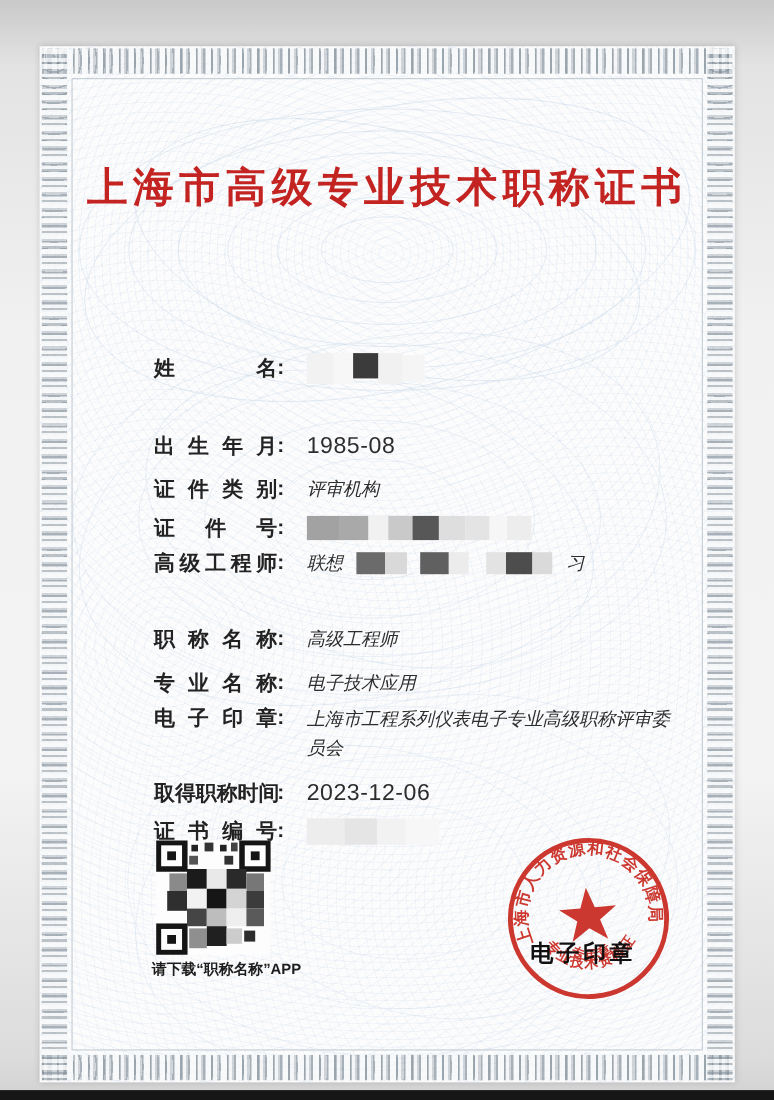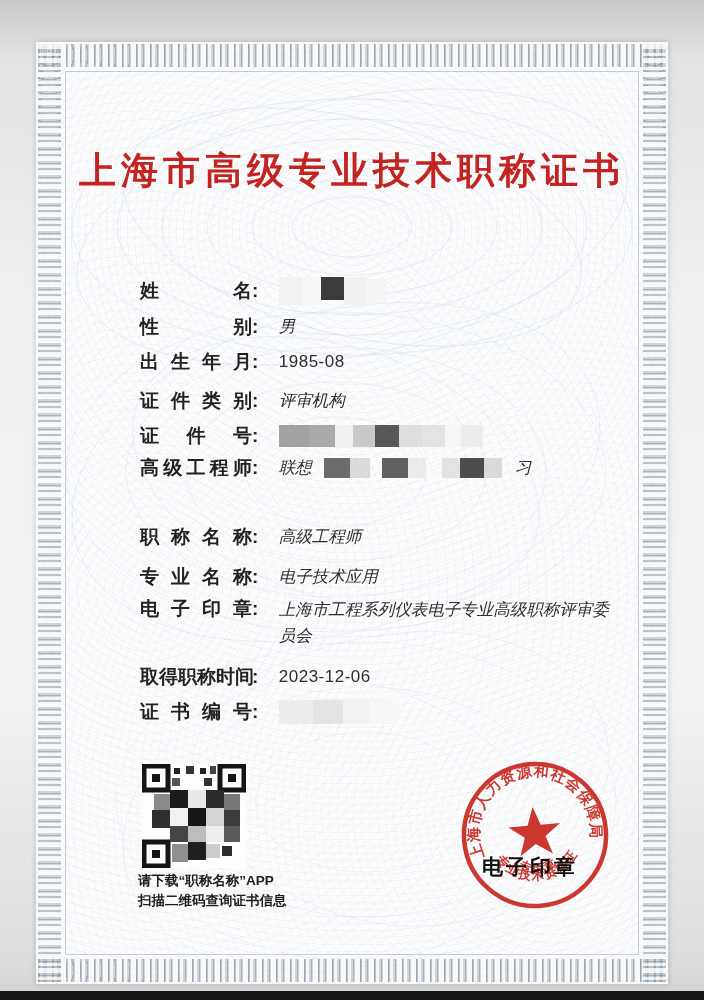--- a/index.html
+++ b/index.html
@@ -32,27 +32,27 @@
       repeating-radial-gradient(circle at 11px 7px, rgba(110,124,136,.6) 0 1.5px, transparent 1.5px 7px);}
   .bstrip.top{top:2px;} .bstrip.bottom{bottom:2px;}
   .bstrip.left{left:2px;} .bstrip.right{right:2px;}
   .innerline{position:absolute;left:29px;right:29px;top:29px;bottom:29px;border:1px solid #c3ccd3;pointer-events:none;}
   .guill{position:absolute;left:0;top:0;pointer-events:none;}
 
   .cert-title{
     position:absolute;left:0;right:0;top:146px;text-align:center;
     font-size:37px;font-weight:bold;letter-spacing:5px;color:#c32422;
   }
-  .row{position:absolute;left:140px;height:28px;white-space:nowrap;}
+  .row{position:absolute;left:140px;height:28px;white-space:nowrap;margin-top:44px;}
   .lbl{display:inline-block;width:112px;font-size:19px;font-weight:bold;color:#222;
        text-align:justify;text-align-last:justify;vertical-align:middle;}
   .colon{font-size:19px;font-weight:bold;color:#222;vertical-align:middle;}
   .val{margin-left:16px;font-size:17px;color:#2d2d2d;vertical-align:middle;display:inline-block;}
   .val.kai{font-family:"DejaVu Serif",serif;font-style:italic;font-size:16.5px;}
-  .val.num{font-size:17px;letter-spacing:.5px;}
+  .val.num{font-size:21px;letter-spacing:.5px;}
   .val.wrap{white-space:normal;width:330px;line-height:1.55;vertical-align:top;margin-top:1px;}
   .blocks{display:inline-flex;align-items:center;gap:0;vertical-align:middle;margin-left:16px;}
   .blocks .b{display:inline-block;}
   .qr-caption{position:absolute;left:138px;top:871px;font-size:13.5px;font-weight:bold;color:#1d1d1d;line-height:1.5;}
   .seal-overlay-text{
     position:absolute;left:482px;top:853px;font-size:21px;font-weight:bold;color:#101010;letter-spacing:3px;
   }
 </style>
 </head>
 <body>
@@ -102,24 +102,20 @@
     <span class="lbl">姓名</span><span class="colon">:</span>
     <span class="blocks">
       <span class="b" style="width:24px;height:28px;background:#f2f2f2"></span>
       <span class="b" style="width:18px;height:28px;background:#f7f7f7"></span>
       <span class="b" style="width:23px;height:23px;background:#3b3b3b;margin-bottom:5px"></span>
       <span class="b" style="width:22px;height:28px;background:#f1f1f1"></span>
       <span class="b" style="width:20px;height:24px;background:#f5f5f5"></span>
     </span>
   </div>
 
-  <div class="row" style="top:314px">
-    <span class="lbl">性别</span><span class="colon">:</span>
-    <span class="val kai">男</span>
-  </div>
 
   <div class="row" style="top:349px">
     <span class="lbl">出生年月</span><span class="colon">:</span>
     <span class="val num">1985-08</span>
   </div>
 
   <div class="row" style="top:388px">
     <span class="lbl">证件类别</span><span class="colon">:</span>
     <span class="val kai">评审机构</span>
   </div>
@@ -220,21 +216,20 @@
     <rect x="64" y="62" width="18" height="16" fill="#eeeeee"></rect>
       <rect x="82" y="62" width="16" height="16" fill="#5a5a5a"></rect>
     <rect x="30" y="80" width="16" height="18" fill="#8f8f8f"></rect>
       <rect x="46" y="78" width="18" height="18" fill="#202020"></rect>
     <rect x="64" y="80" width="14" height="14" fill="#cccccc"></rect>
       <rect x="80" y="82" width="10" height="10" fill="#2d2d2d"></rect>
   </svg>
 
   <div class="qr-caption">
     <div>请下载“职称名称”APP</div>
-    <div>扫描二维码查询证书信息</div>
   </div>
 
   <svg style="position:absolute;left:455px;top:755px;opacity:.93" width="160" height="160" viewBox="0 0 160 160">
     <g transform="rotate(-5 80 80)">
       <circle cx="80" cy="80" r="71" fill="none" stroke="#c92a20" stroke-width="4.5"></circle>
       <path id="sealTopArc" d="M 28.6 99.3 A 56 56 0 1 1 131.4 99.3" fill="none"></path>
       <text font-size="15" font-weight="bold" fill="#c92a20" letter-spacing="1" font-family="Liberation Sans, sans-serif">
         <textPath href="#sealTopArc" startOffset="2">上海市人力资源和社会保障局</textPath>
       </text>
       <polygon fill="#c92a20" points="80,52 86.6,70.2 106,70.2 90.4,81.8 96.3,100 80,89 63.7,100 69.6,81.8 54,70.2 73.4,70.2"></polygon>

